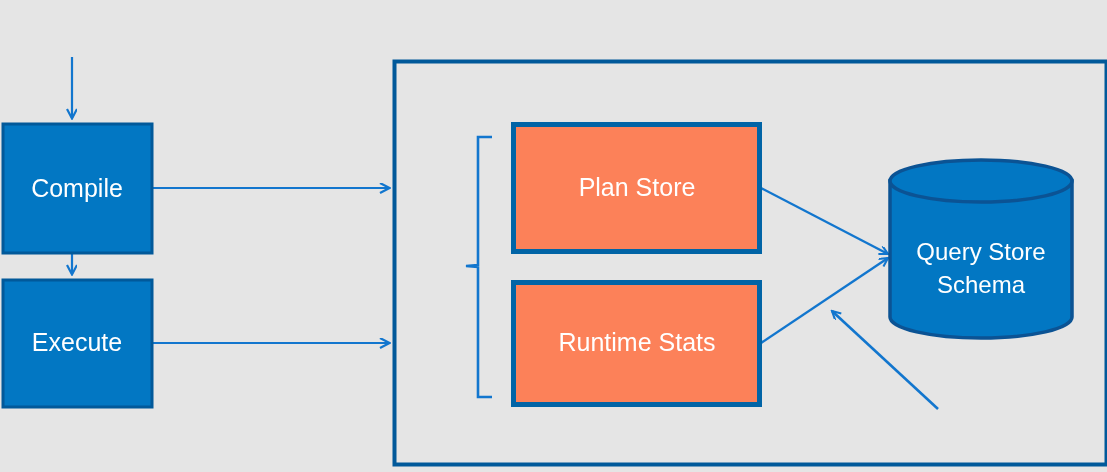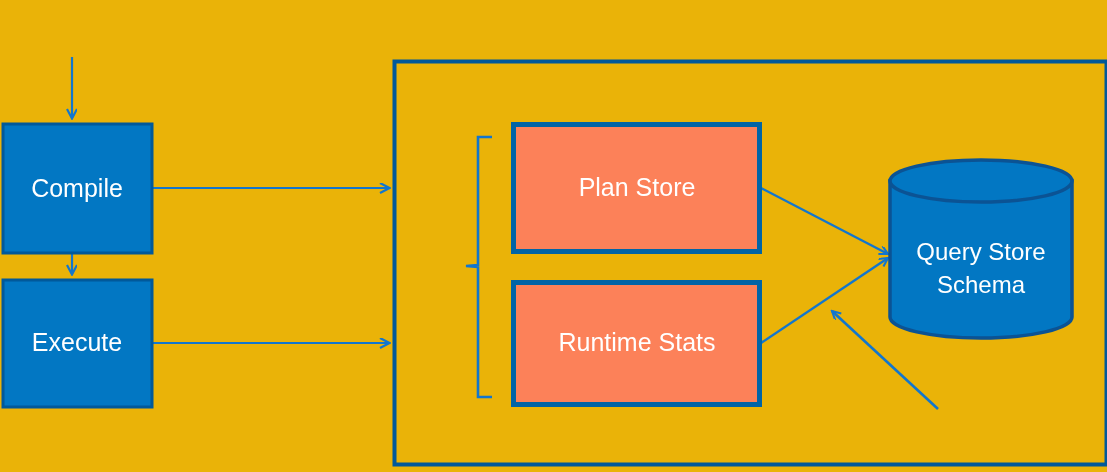--- a/index.html
+++ b/index.html
@@ -4,21 +4,21 @@
 <style>
   html, body {
     margin: 0;
     padding: 0;
     background: #000000;
   }
   #canvas {
     position: relative;
     width: 1107px;
     height: 472px;
-    background: #eab308;
+    background: #e5e5e5;
     overflow: hidden;
     font-family: "Liberation Sans", sans-serif;
   }
   svg.layer {
     position: absolute;
     top: 0;
     left: 0;
     width: 1107px;
     height: 472px;
   }

